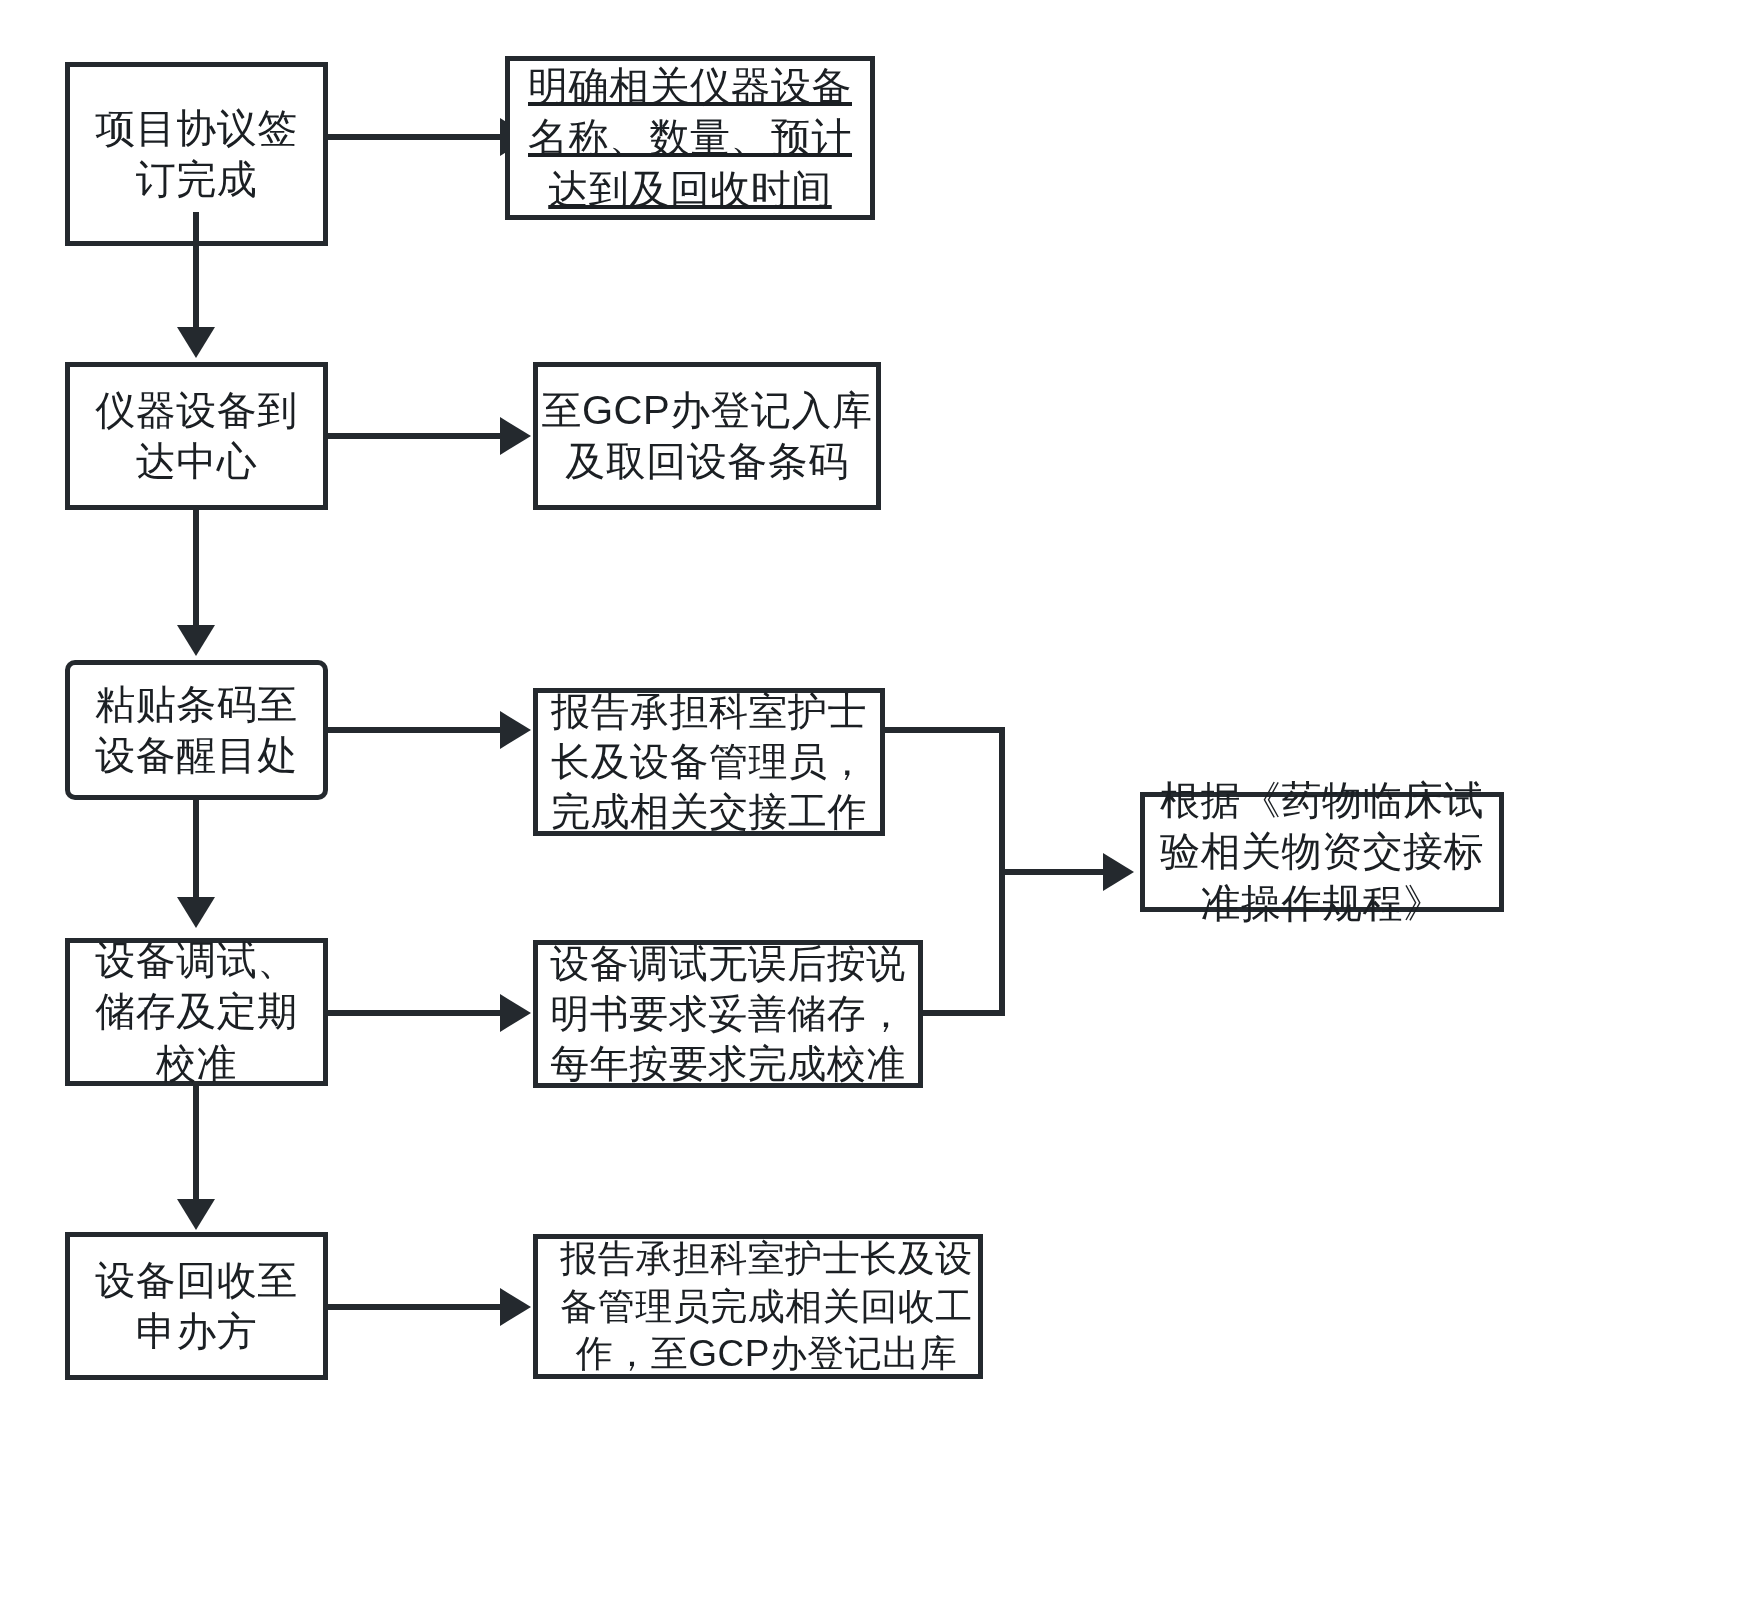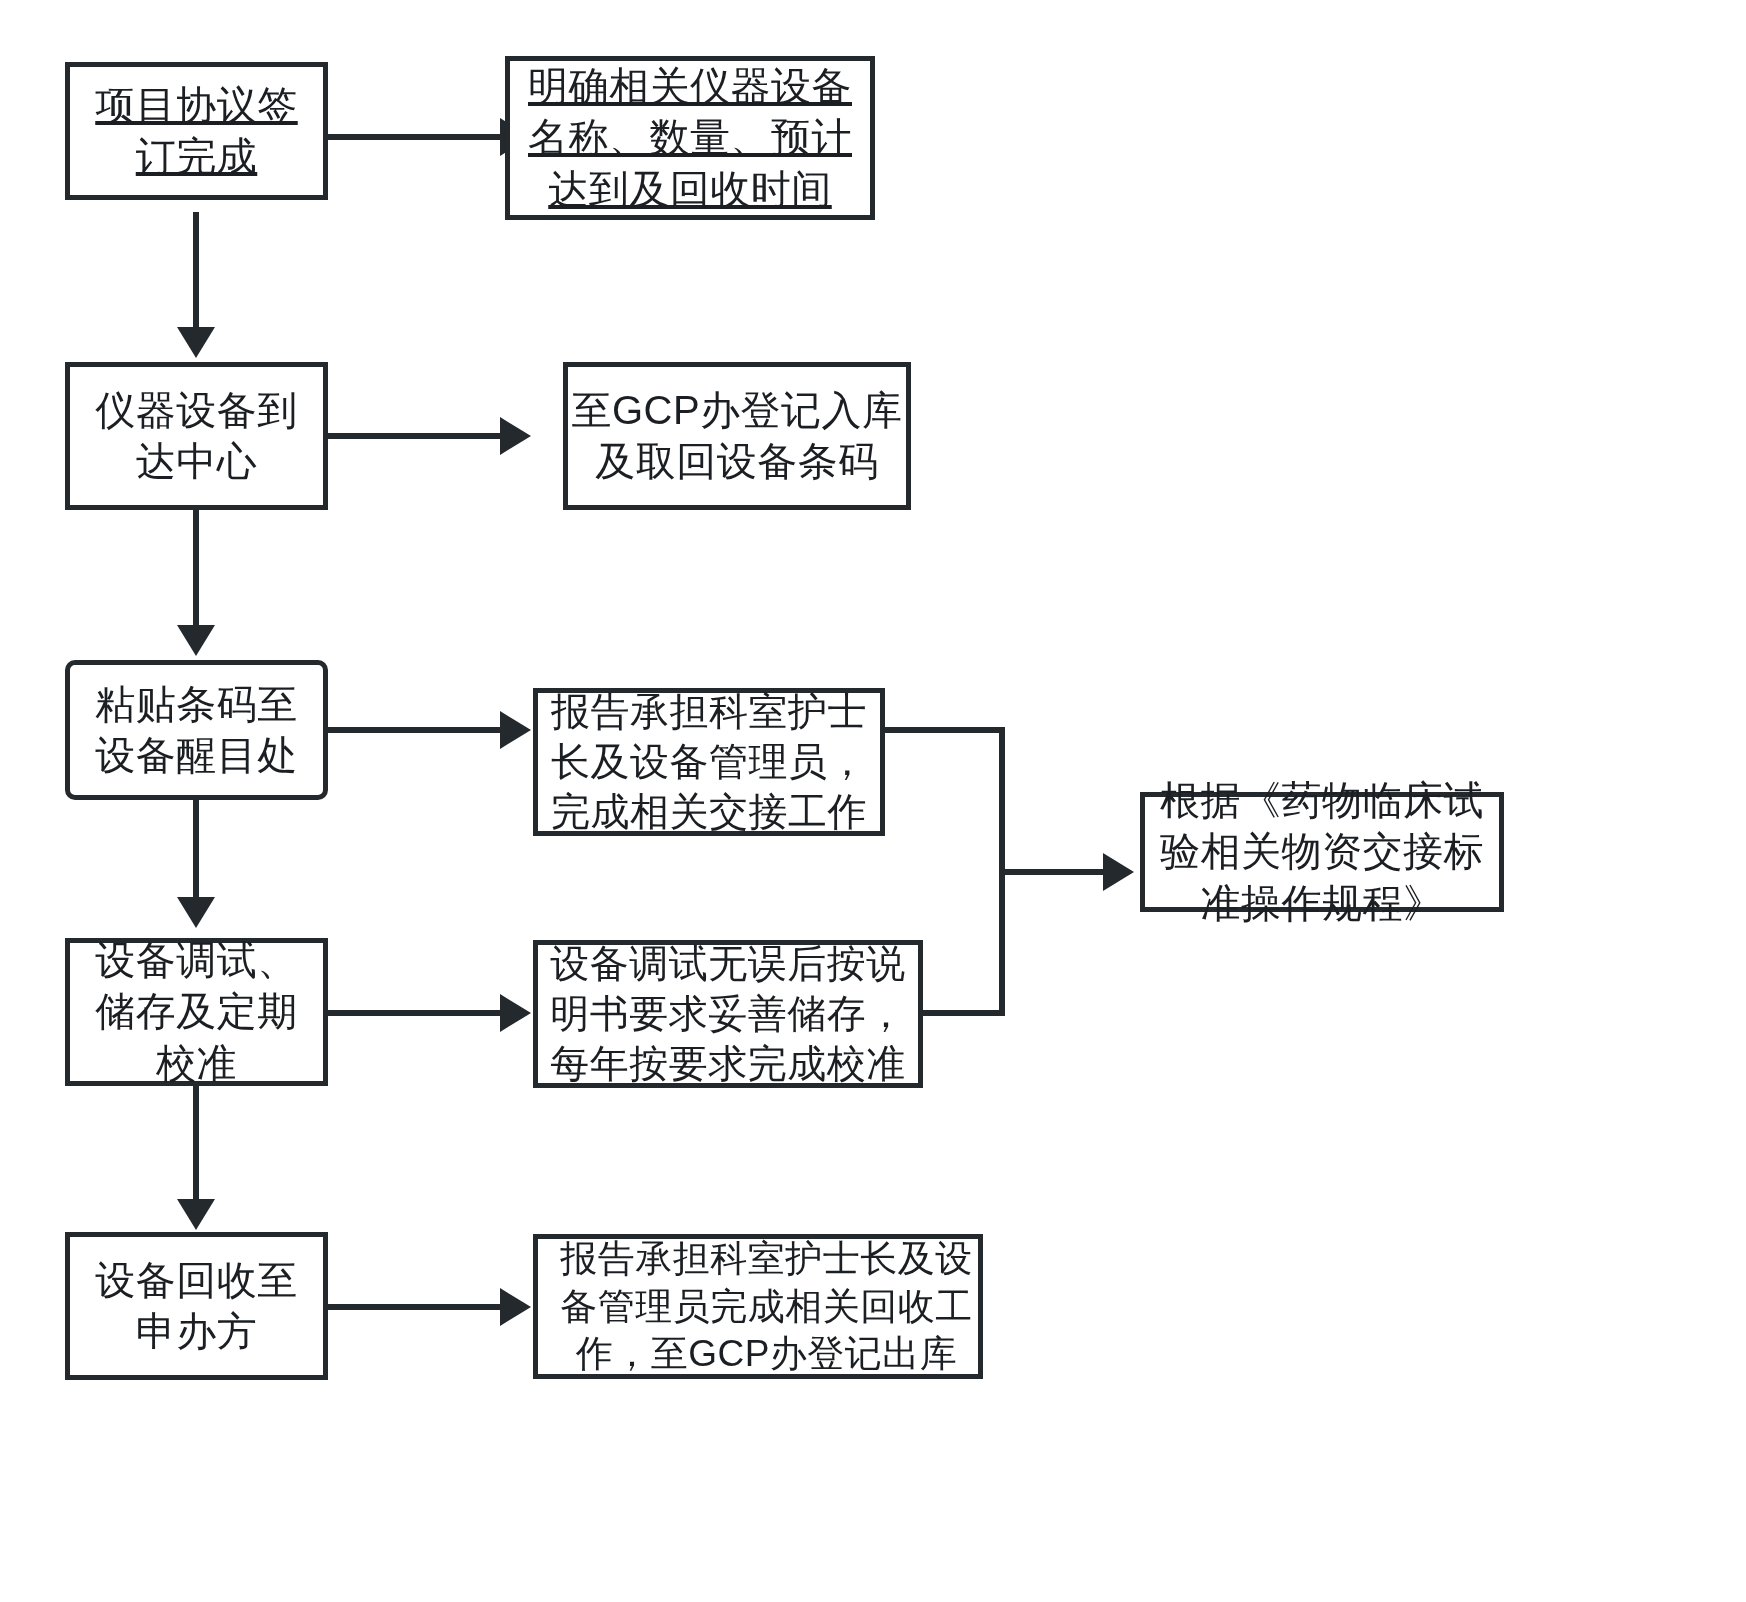--- a/index.html
+++ b/index.html
@@ -59,40 +59,40 @@
     border-left: 19px solid transparent;
     border-right: 19px solid transparent;
     border-top: 31px solid #24292e;
   }
 </style>
 </head>
 <body>
 
 <div id="canvas">
 
-  <div class="node node-lg" style="left:65px; top:62px; width:263px; height:138px;text-decoration:underline;">项目协议签
+  <div class="node node-lg" style="left:65px; top:62px; width:263px; height:184px;">项目协议签
 订完成</div>
 
   <div class="line-h" style="left:328px; top:134px; width:180px;"></div>
   <div class="arrow-right" style="left:500px; top:118px;"></div>
 
   <div class="node node-lg" style="left:505px; top:56px; width:370px; height:164px;text-decoration:underline;">明确相关仪器设备
 名称、数量、预计
 达到及回收时间</div>
 
   <div class="line-v" style="left:193px; top:212px; height:120px;"></div>
   <div class="arrow-down" style="left:177px; top:327px;"></div>
 
   <div class="node node-lg" style="left:65px; top:362px; width:263px; height:148px;">仪器设备到
 达中心</div>
 
   <div class="line-h" style="left:328px; top:433px; width:180px;"></div>
   <div class="arrow-right" style="left:500px; top:417px;"></div>
 
-  <div class="node node-lg" style="left:533px; top:362px; width:348px; height:148px;margin-left:30px;">至GCP办登记入库
+  <div class="node node-lg" style="left:533px; top:362px; width:348px; height:148px;">至GCP办登记入库
 及取回设备条码</div>
 
   <div class="line-v" style="left:193px; top:510px; height:120px;"></div>
   <div class="arrow-down" style="left:177px; top:625px;"></div>
 
   <div class="node node-lg" style="left:65px; top:660px; width:263px; height:140px;border-radius:10px;">粘贴条码至
 设备醒目处</div>
 
   <div class="line-h" style="left:328px; top:727px; width:180px;"></div>
   <div class="arrow-right" style="left:500px; top:711px;"></div>

